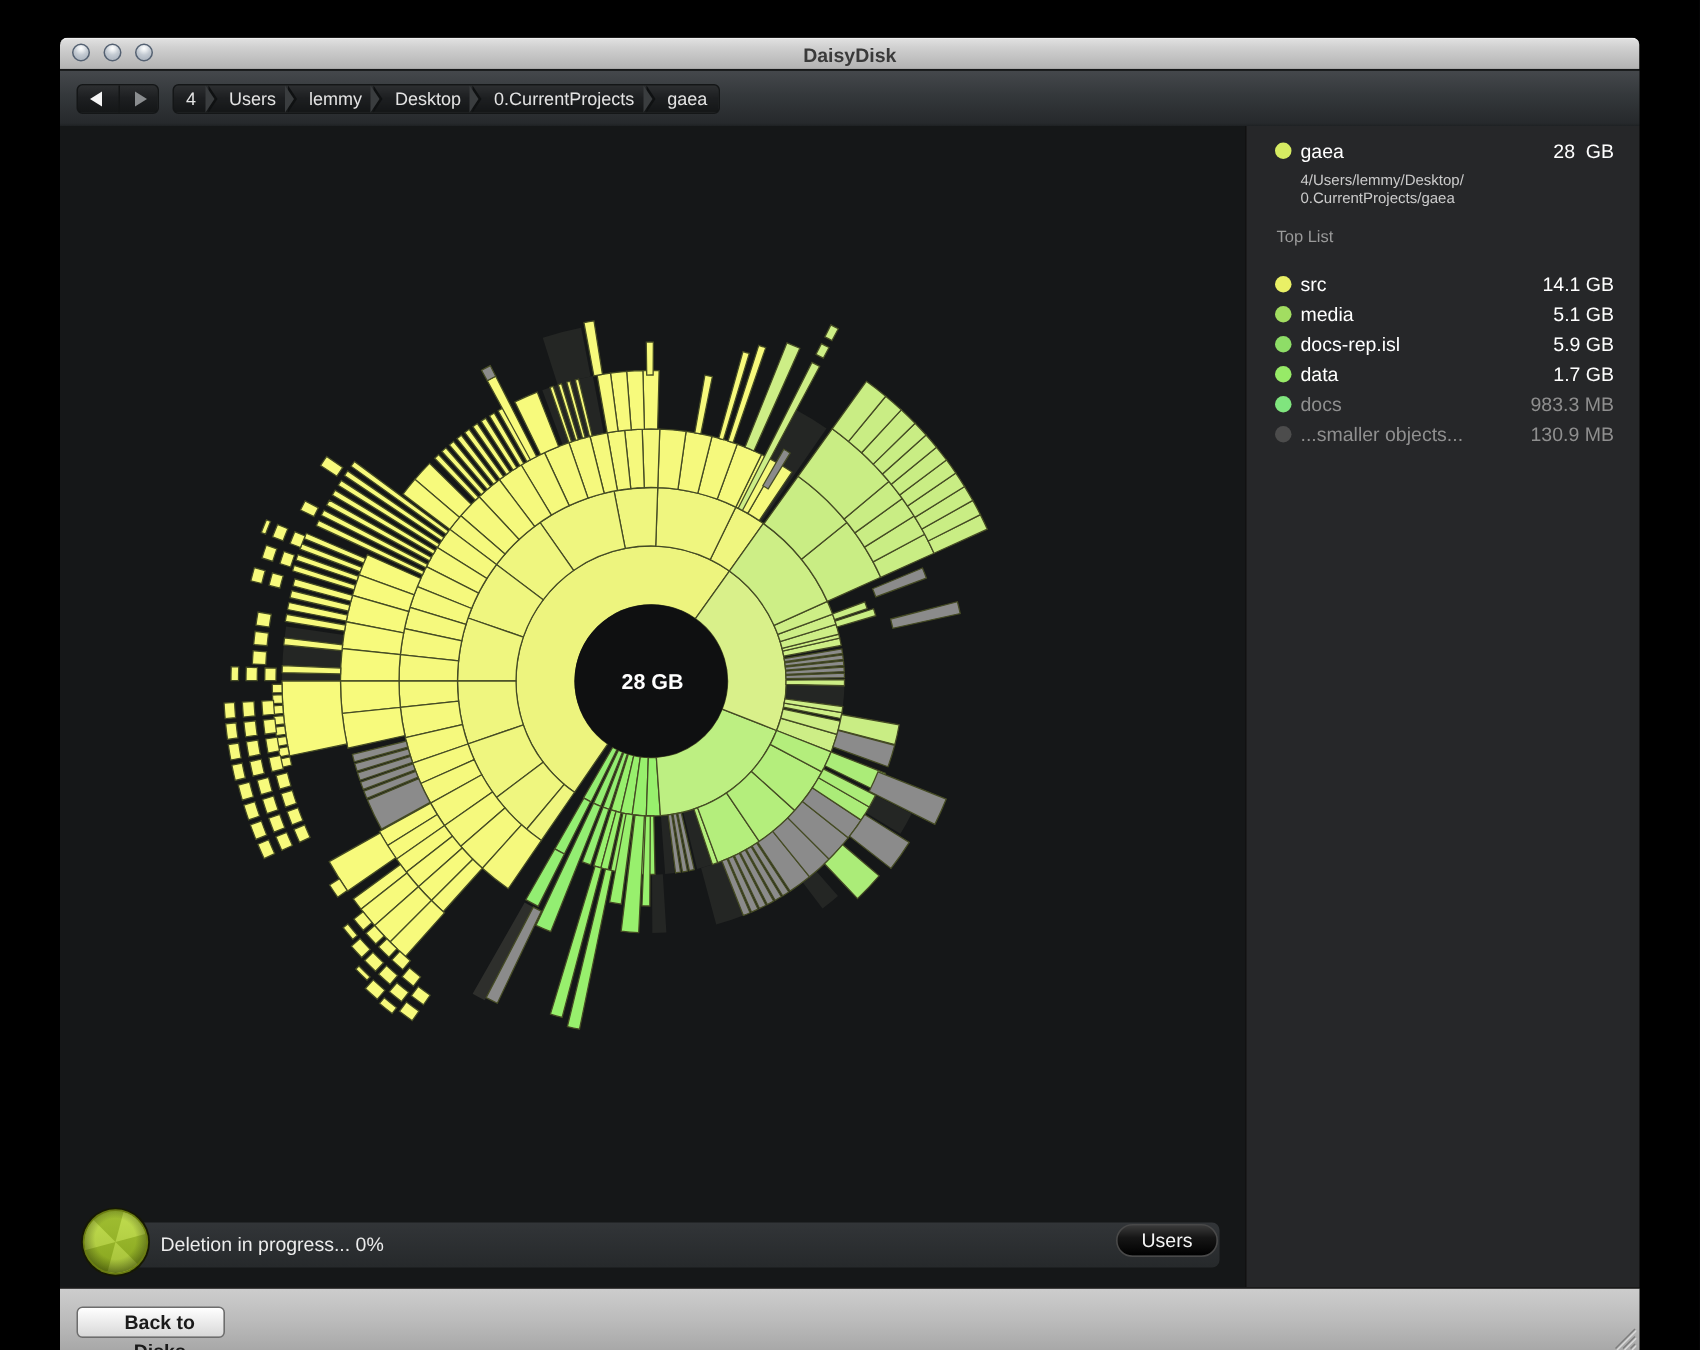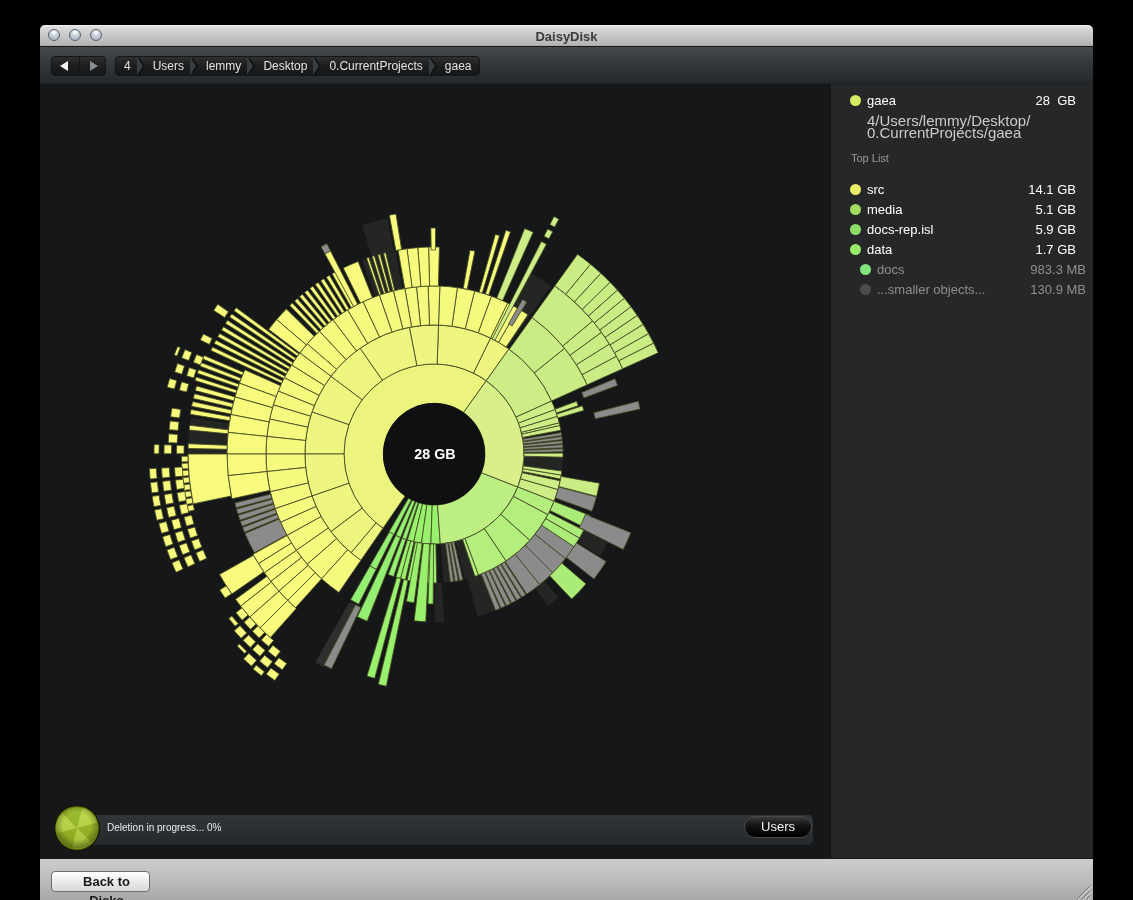--- a/index.html
+++ b/index.html
@@ -42,31 +42,31 @@
   background:linear-gradient(#cdcdcd, #bcbcbc 50%, #a8a8a8);
   border-top:1px solid #1a1a1a; }
 #backbtn { position:absolute; left:11px; top:12px; width:99px; height:21px;
   background:linear-gradient(#ffffff, #ededed 45%, #d8d8d8);
   border:1px solid #6d6d6d; border-radius:4px; text-align:center;
   font-size:13px; font-weight:bold; color:#1a1a1a; line-height:19px;padding-left:12px; }
 #grip { position:absolute; right:2px; top:25px; width:16px; height:16px; }
 
 #progbar { position:absolute; left:21px; top:731px; width:752px; height:30px;
   background:linear-gradient(#323538, #26292b); border-radius:5px; }
-#progtext { position:absolute; left:67px; top:738px; font-size:10px; color:#ececec; }
+#progtext { position:absolute; left:67px; top:738px; font-size:13px; color:#ececec; }
 #stopbtn { position:absolute; left:704px; top:732px; width:68px; height:22px;
   border-radius:11px; background:linear-gradient(#3a3a3a, #161616 40%, #000000);
   border:1px solid #494949; color:#f5f5f5; font-size:13px; text-align:center; line-height:20px; }
 
 .row { position:absolute; left:0; width:263px; height:20px; font-size:13px; color:#fff; }
 .dot { position:absolute; left:19px; top:4px; width:11px; height:11px; border-radius:50%; }
 .lab { position:absolute; left:36px; top:2px; }
 .siz { position:absolute; right:18px; top:2px; }
-.gray { color:#8f8f8f;margin-left:10px; }
-#path1 { position:absolute; left:36px; top:31px; font-size:15px; color:#cbcbcb; line-height:12px; }
+.gray { color:#8f8f8f; }
+#path1 { position:absolute; left:36px; top:31px; font-size:10px; color:#cbcbcb; line-height:12px; }
 #toplist { position:absolute; left:20px; top:68px; font-size:11px; color:#9a9a9a; }
 </style></head>
 <body>
 <div id="win">
   <div id="titlebar">
     <div class="tl" style="left:8px"></div>
     <div class="tl" style="left:29px"></div>
     <div class="tl" style="left:50px"></div>
     <div id="title">DaisyDisk</div>
   </div>

